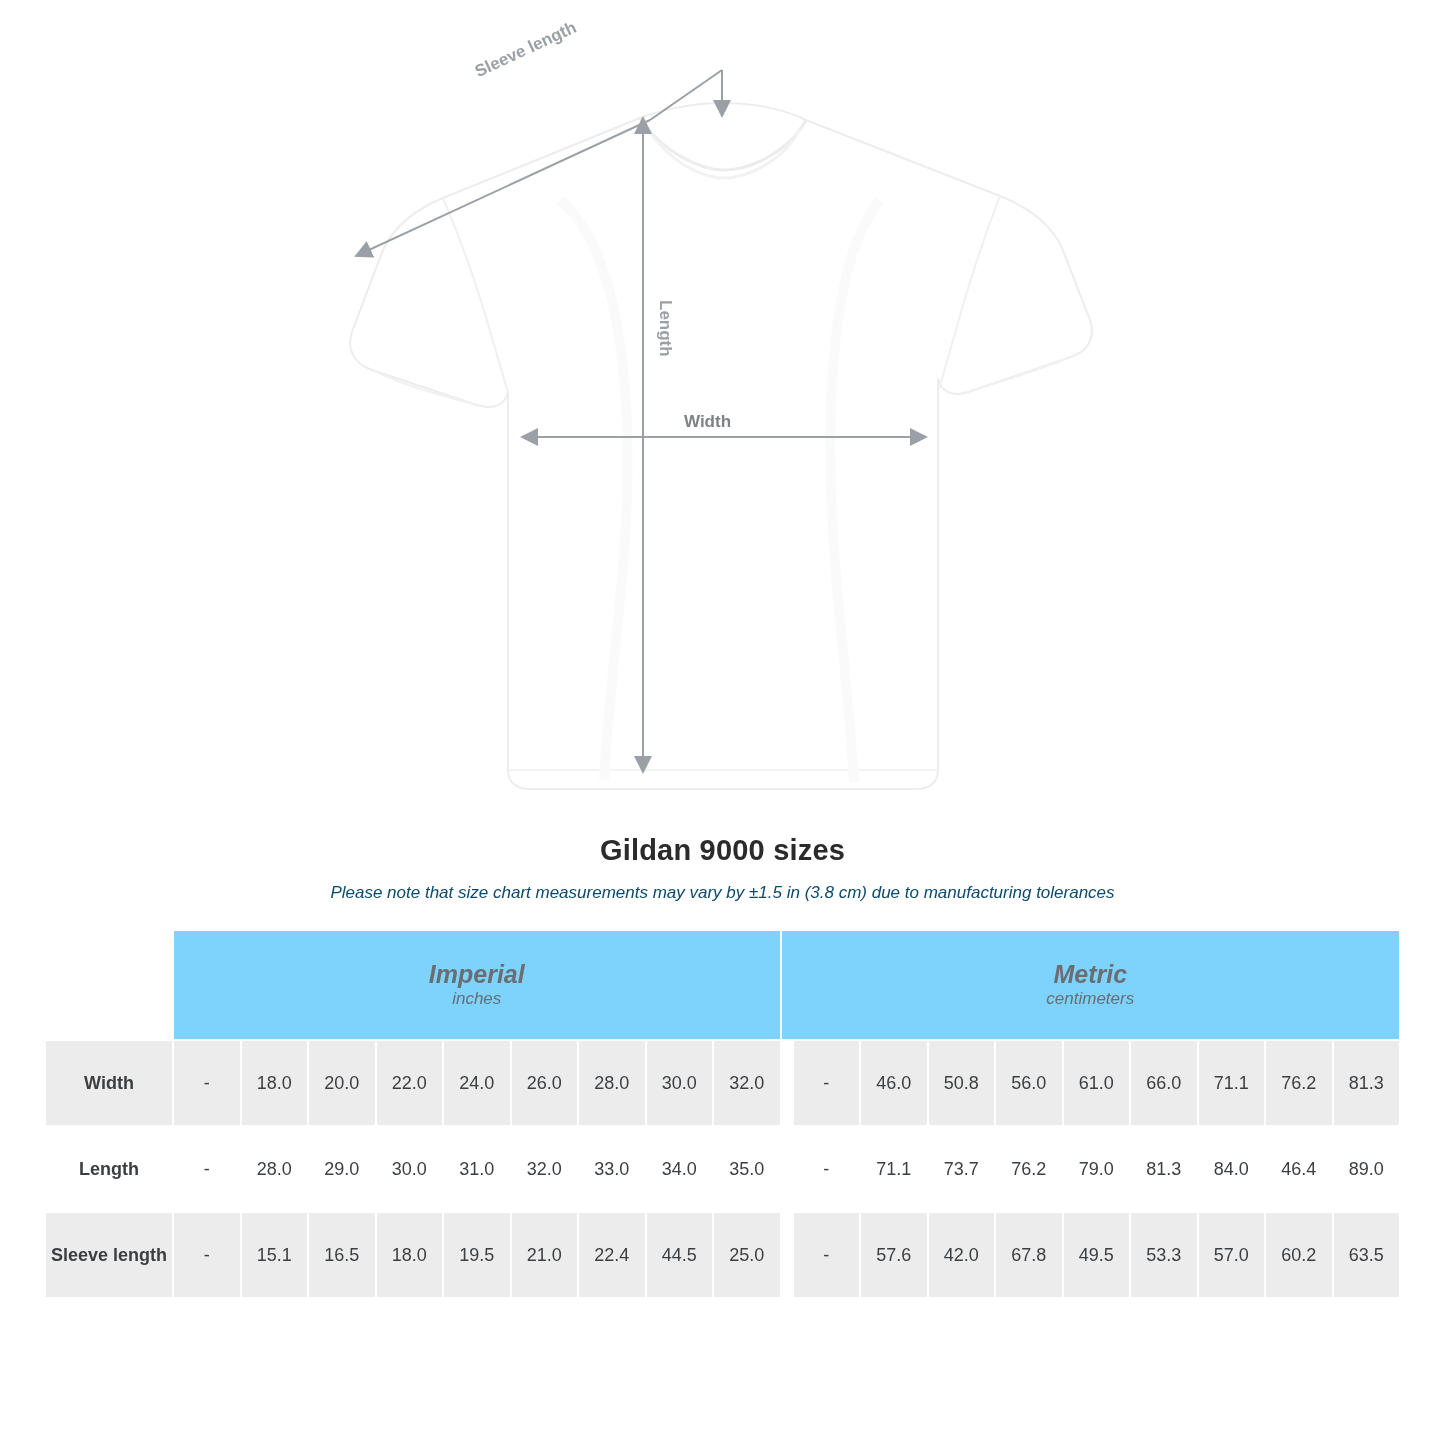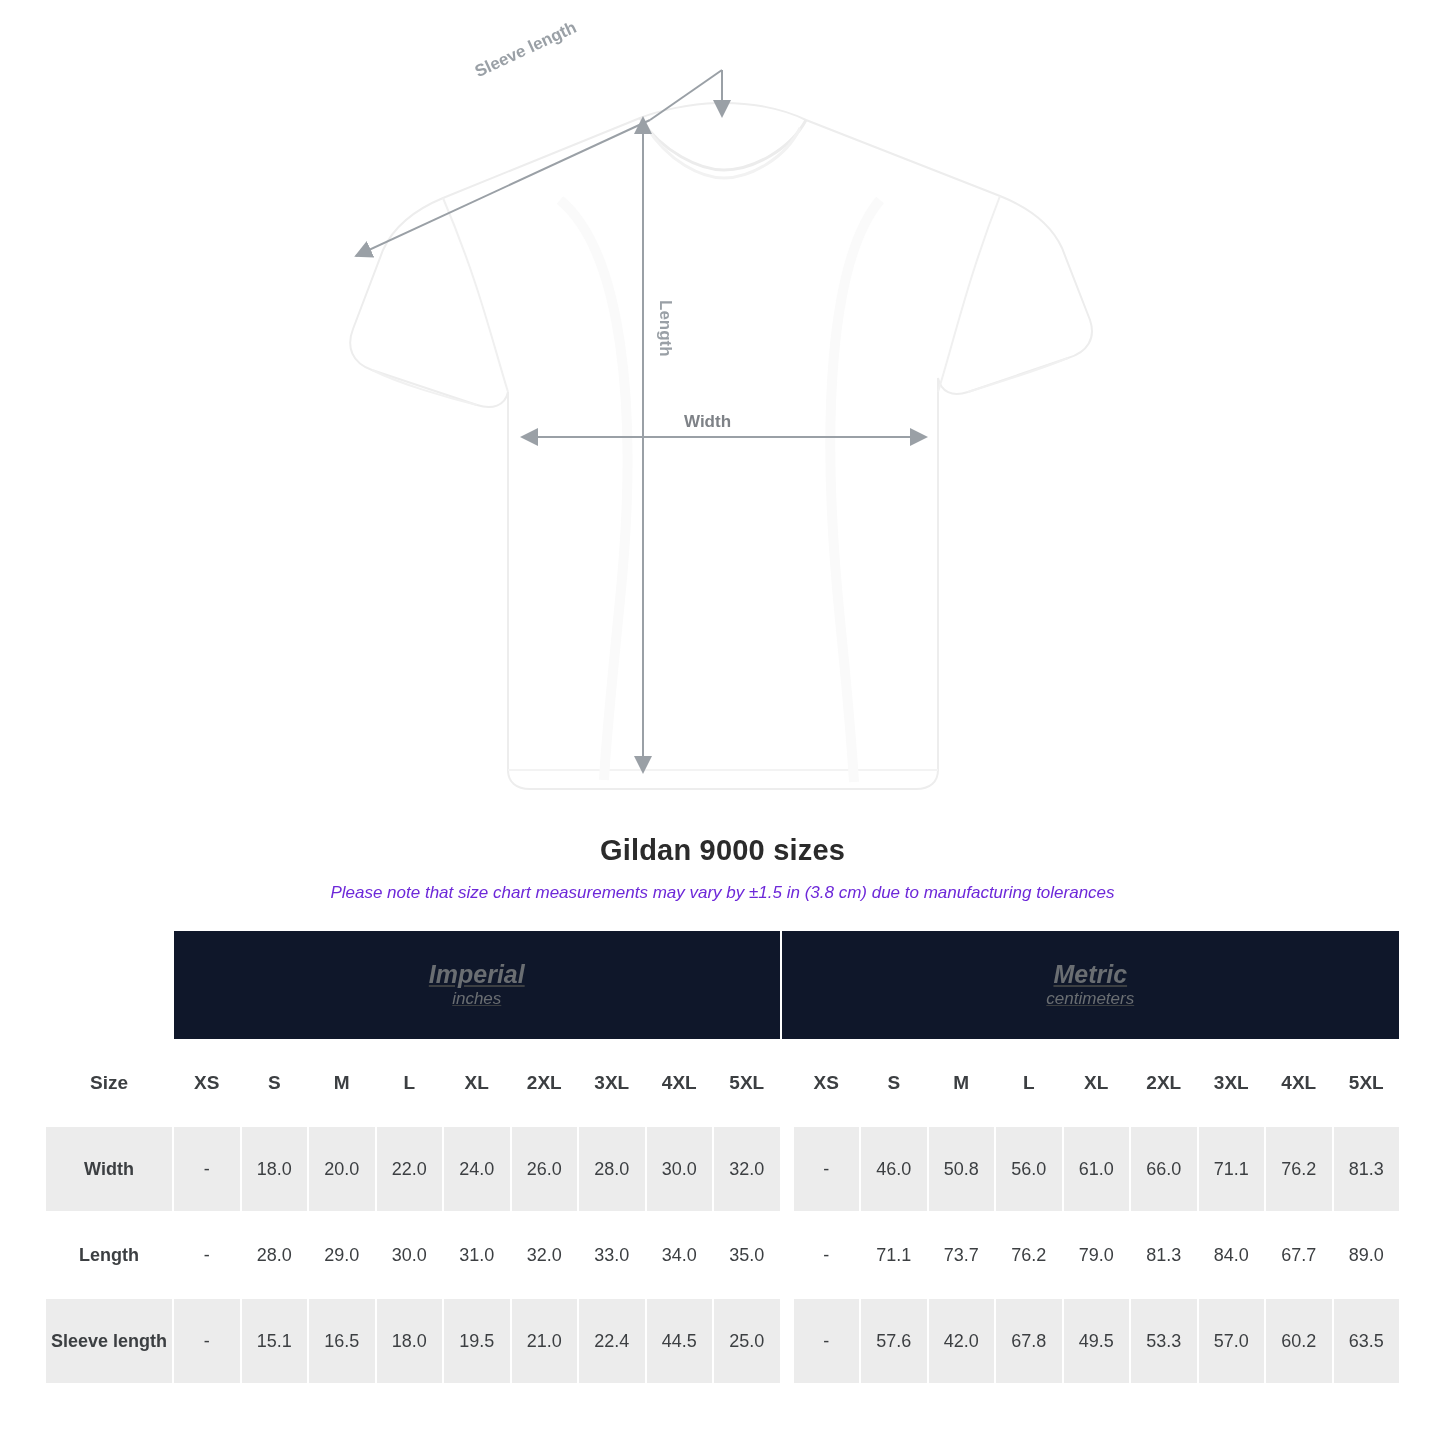--- a/index.html
+++ b/index.html
@@ -37,21 +37,21 @@
   }
   .chart-title {
     font-size: 29px;
     font-weight: bold;
     color: #2b2b2b;
     letter-spacing: 0.2px;
   }
   .chart-note {
     font-size: 17px;
     font-style: italic;
-    color: #6d28d9;
+    color: #0c4a6e;
     margin-top: 16px;
   }
 
   
   .table-wrap {
     margin: 26px 44px 0 44px;
     width: 1357px;
   }
   table.size-chart {
     border-collapse: collapse;
@@ -60,23 +60,22 @@
   }
   table.size-chart td, table.size-chart th {
     border: 2px solid #ffffff;
     text-align: center;
     vertical-align: middle;
     font-size: 18px;
     color: #3c3f42;
     padding: 0;
   }
   .unit-head {
-    background: #0f172a;
+    background: #7dd3fc;
     height: 108px;
-    text-decoration: underline;
   }
   .unit-name {
     font-size: 25px;
     font-style: italic;
     font-weight: bold;
     color: #6a6e72;
     line-height: 1.1;
   }
   .unit-sub {
     font-size: 17px;
@@ -225,42 +224,20 @@
           <td class="unit-head" colspan="9">
             <div class="unit-name">Imperial</div>
             <div class="unit-sub">inches</div>
           </td>
           <td class="unit-head" colspan="10">
             <div class="unit-name">Metric</div>
             <div class="unit-sub">centimeters</div>
           </td>
         </tr>
 
-        <tr class="row-head">
-          <td class="sizecol">Size</td>
-          <td>XS</td>
-          <td>S</td>
-          <td>M</td>
-          <td>L</td>
-          <td>XL</td>
-          <td>2XL</td>
-          <td>3XL</td>
-          <td>4XL</td>
-          <td>5XL</td>
-          <td class="gap"></td>
-          <td>XS</td>
-          <td>S</td>
-          <td>M</td>
-          <td>L</td>
-          <td>XL</td>
-          <td>2XL</td>
-          <td>3XL</td>
-          <td>4XL</td>
-          <td>5XL</td>
-        </tr>
 
         <tr class="band-grey">
           <td class="label-cell">Width</td>
           <td>-</td>
           <td>18.0</td>
           <td>20.0</td>
           <td>22.0</td>
           <td>24.0</td>
           <td>26.0</td>
           <td>28.0</td>
@@ -290,21 +267,21 @@
           <td>34.0</td>
           <td>35.0</td>
           <td class="gap"></td>
           <td>-</td>
           <td>71.1</td>
           <td>73.7</td>
           <td>76.2</td>
           <td>79.0</td>
           <td>81.3</td>
           <td>84.0</td>
-          <td>67.7</td>
+          <td>46.4</td>
           <td>89.0</td>
         </tr>
 
         <tr class="band-grey">
           <td class="label-cell">Sleeve length</td>
           <td>-</td>
           <td>15.1</td>
           <td>16.5</td>
           <td>18.0</td>
           <td>19.5</td>

